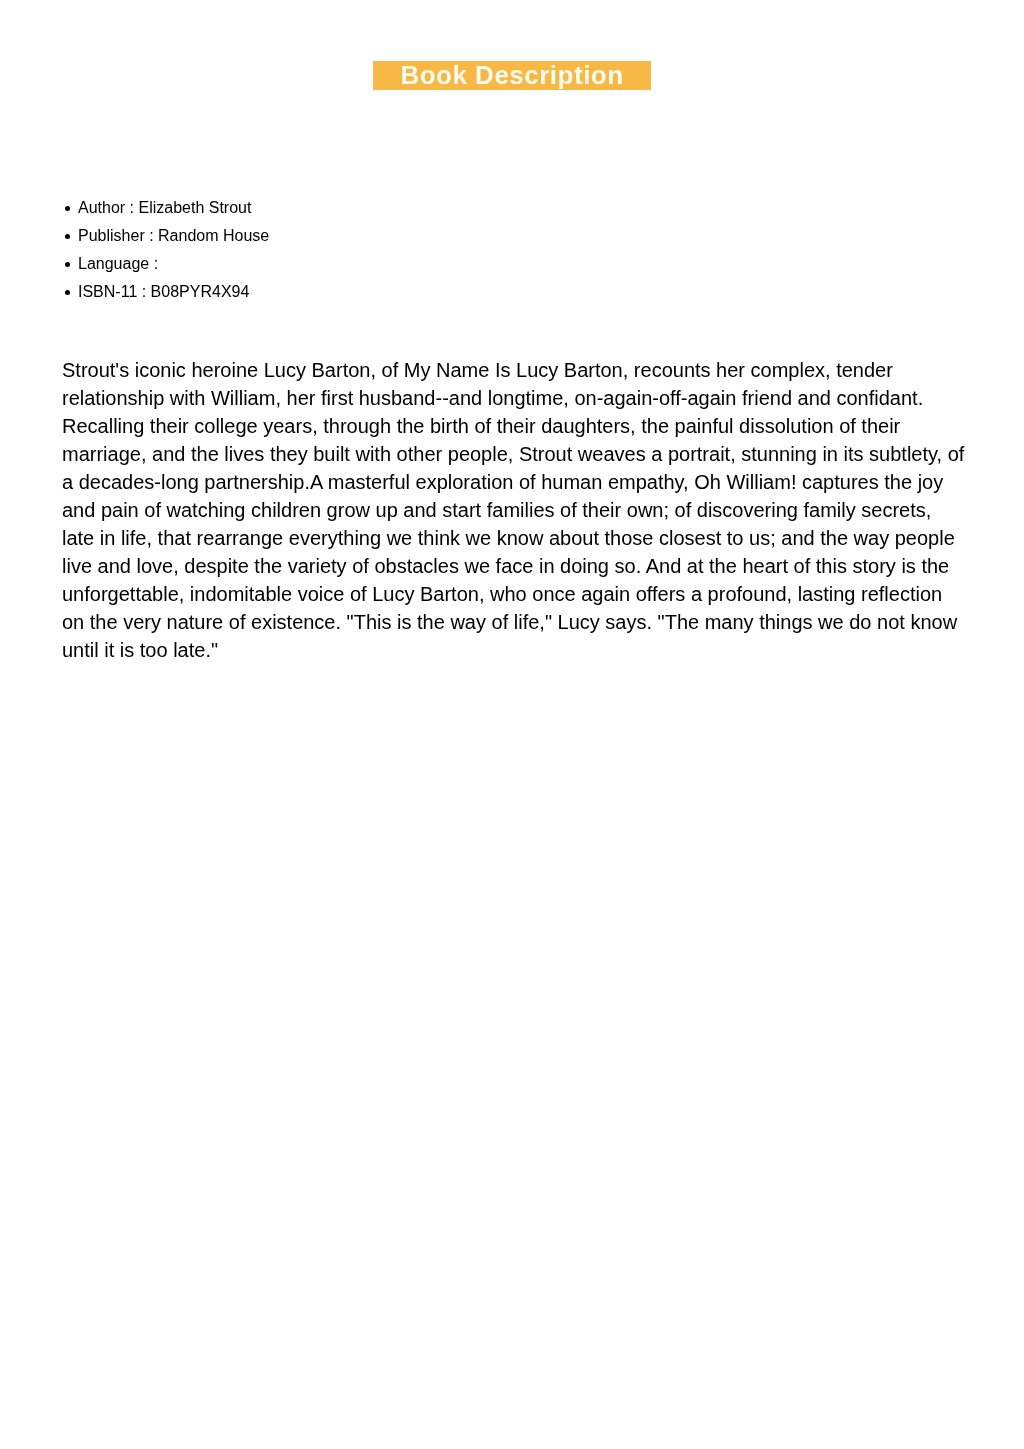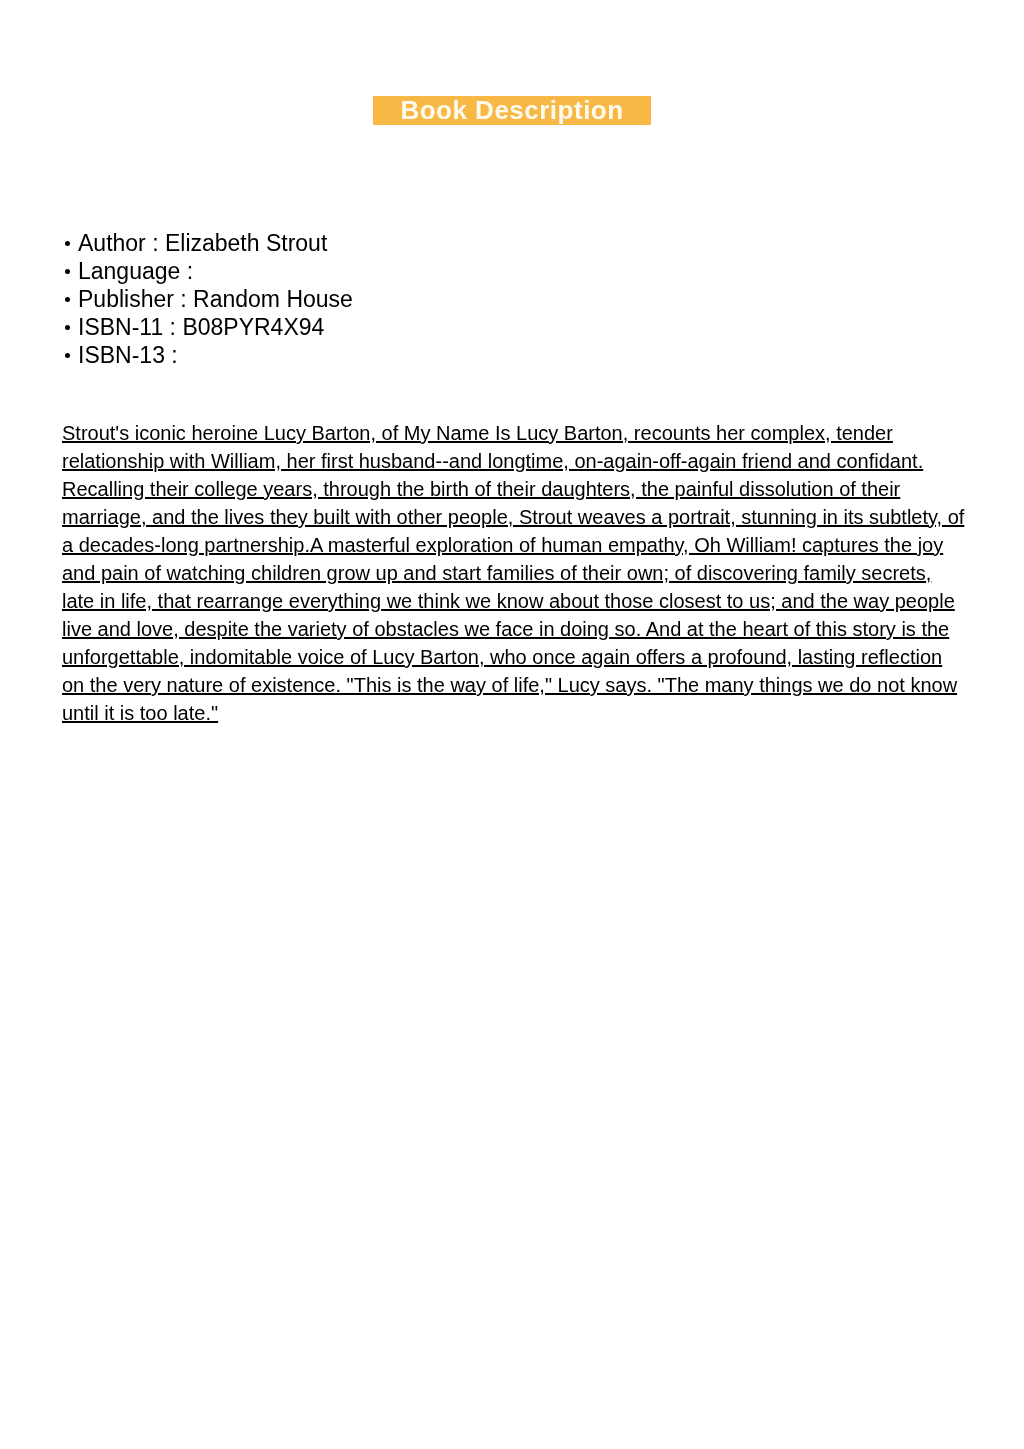--- a/index.html
+++ b/index.html
@@ -21,40 +21,40 @@
     color: var(--body-text);
   }
   .page {
     position: relative;
     width: 1024px;
     min-height: 1449px;
     overflow: hidden;
   }
   .banner-row {
     text-align: center;
-    padding-top: 96px;
+    padding-top: 61px;
     line-height: 0;
   }
   .banner {
     display: inline-block;
     margin: 0;
     background: var(--banner-bg);
     color: var(--banner-text);
     font-size: 26px;
     font-weight: bold;
     line-height: 29px;
     padding: 0 27px;
     letter-spacing: 0.5px;
     white-space: nowrap;
   }
   .details {
     list-style: none;
     margin: 104px 60px 12px 62px;
     padding: 0;
-    font-size: 23px;
+    font-size: 16px;
     line-height: 28px;
   }
   .details li {
     position: relative;
     padding-left: 16px;
   }
   .details li::before {
     content: "";
     position: absolute;
     left: 3px;
@@ -63,35 +63,33 @@
     height: 5px;
     border-radius: 50%;
     background: var(--body-text);
   }
   .description {
     width: 905px;
     margin: 50px 68px 0 62px;
     font-size: 20px;
     line-height: 28px;
     text-align: left;
-    text-decoration: underline;
   }
 </style>
 </head>
 <body>
 
 <div class="page">
 
   <div class="banner-row">
     <h1 class="banner">Book Description</h1>
   </div>
 
   <ul class="details">
     <li>Author : Elizabeth Strout</li>
+    <li>Publisher : Random House</li>
     <li>Language :</li>
-    <li>Publisher : Random House</li>
     <li>ISBN-11 : B08PYR4X94</li>
-    <li>ISBN-13 :</li>
   </ul>
 
   <p class="description">Strout's iconic heroine Lucy Barton, of My Name Is Lucy Barton, recounts her complex, tender relationship with William, her first husband--and longtime, on-again-off-again friend and confidant. Recalling their college years, through the birth of their daughters, the painful dissolution of their marriage, and the lives they built with other people, Strout weaves a portrait, stunning in its subtlety, of a decades-long partnership.A masterful exploration of human empathy, Oh William! captures the joy and pain of watching children grow up and start families of their own; of discovering family secrets, late in life, that rearrange everything we think we know about those closest to us; and the way people live and love, despite the variety of obstacles we face in doing so. And at the heart of this story is the unforgettable, indomitable voice of Lucy Barton, who once again offers a profound, lasting reflection on the very nature of existence. "This is the way of life," Lucy says. "The many things we do not know until it is too late."</p>
 
 </div>
 
 </body></html>

